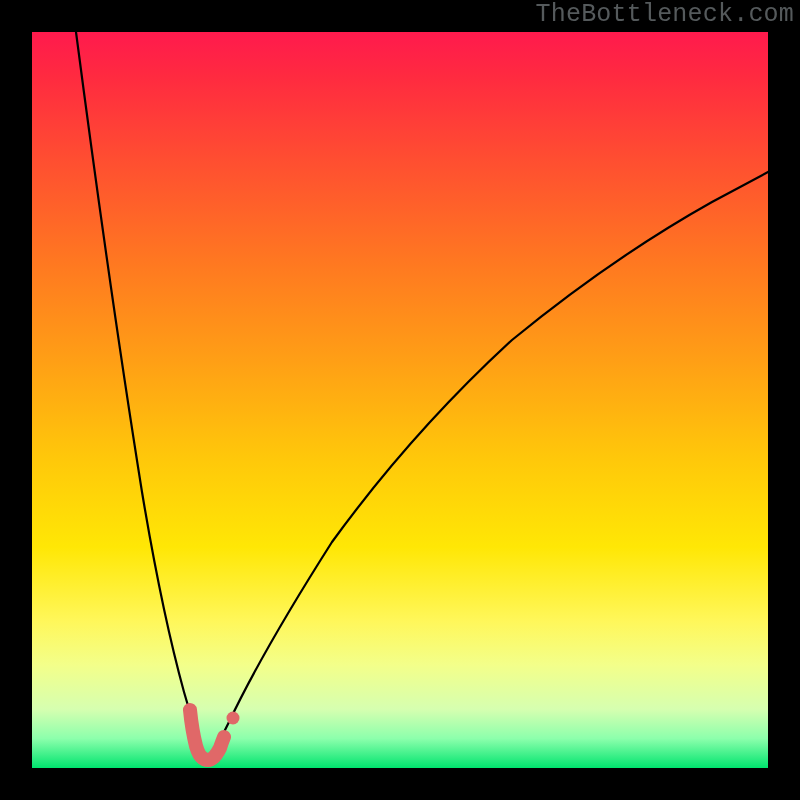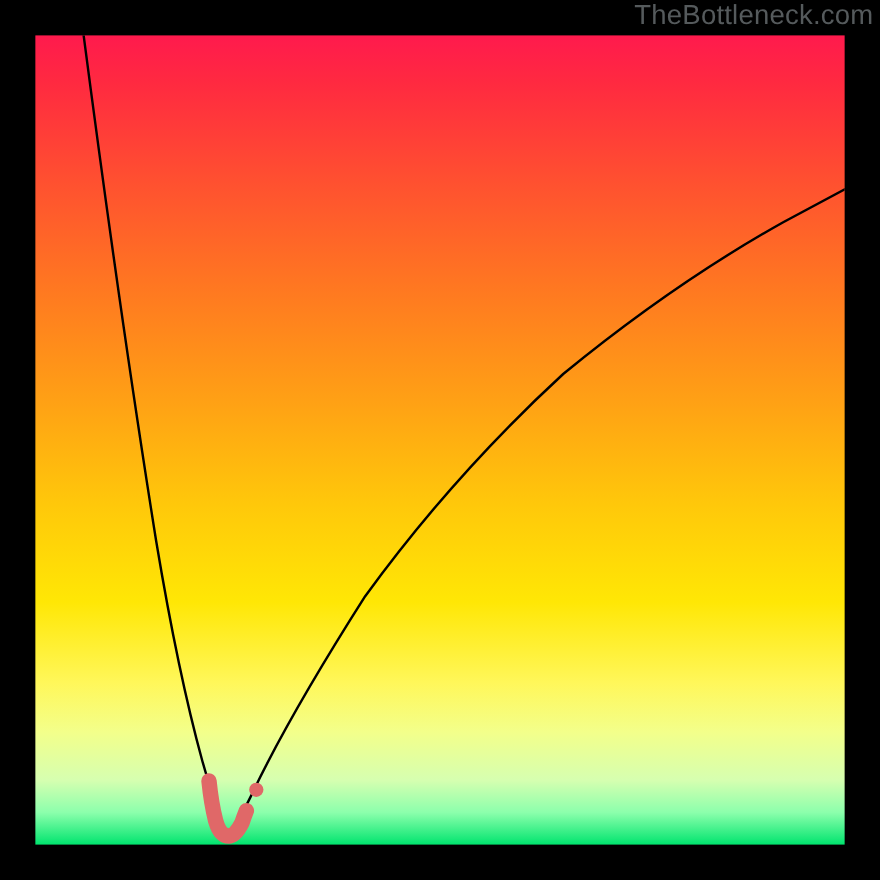--- a/index.html
+++ b/index.html
@@ -46,21 +46,21 @@
   svg.curves {
     position: absolute;
     inset: 0;
     width: 100%;
     height: 100%;
   }
   .watermark {
     position: absolute;
     top: 0;
     right: 6px;
-    font-family: Liberation Sans, sans-serif;
+    font-family: Liberation Mono, monospace;
     font-size: 25px;
     color: #555a5c;
     letter-spacing: 0.2px;
     user-select: none;
   }
 </style>
 </head>
 <body>
 
 <div class="frame">

